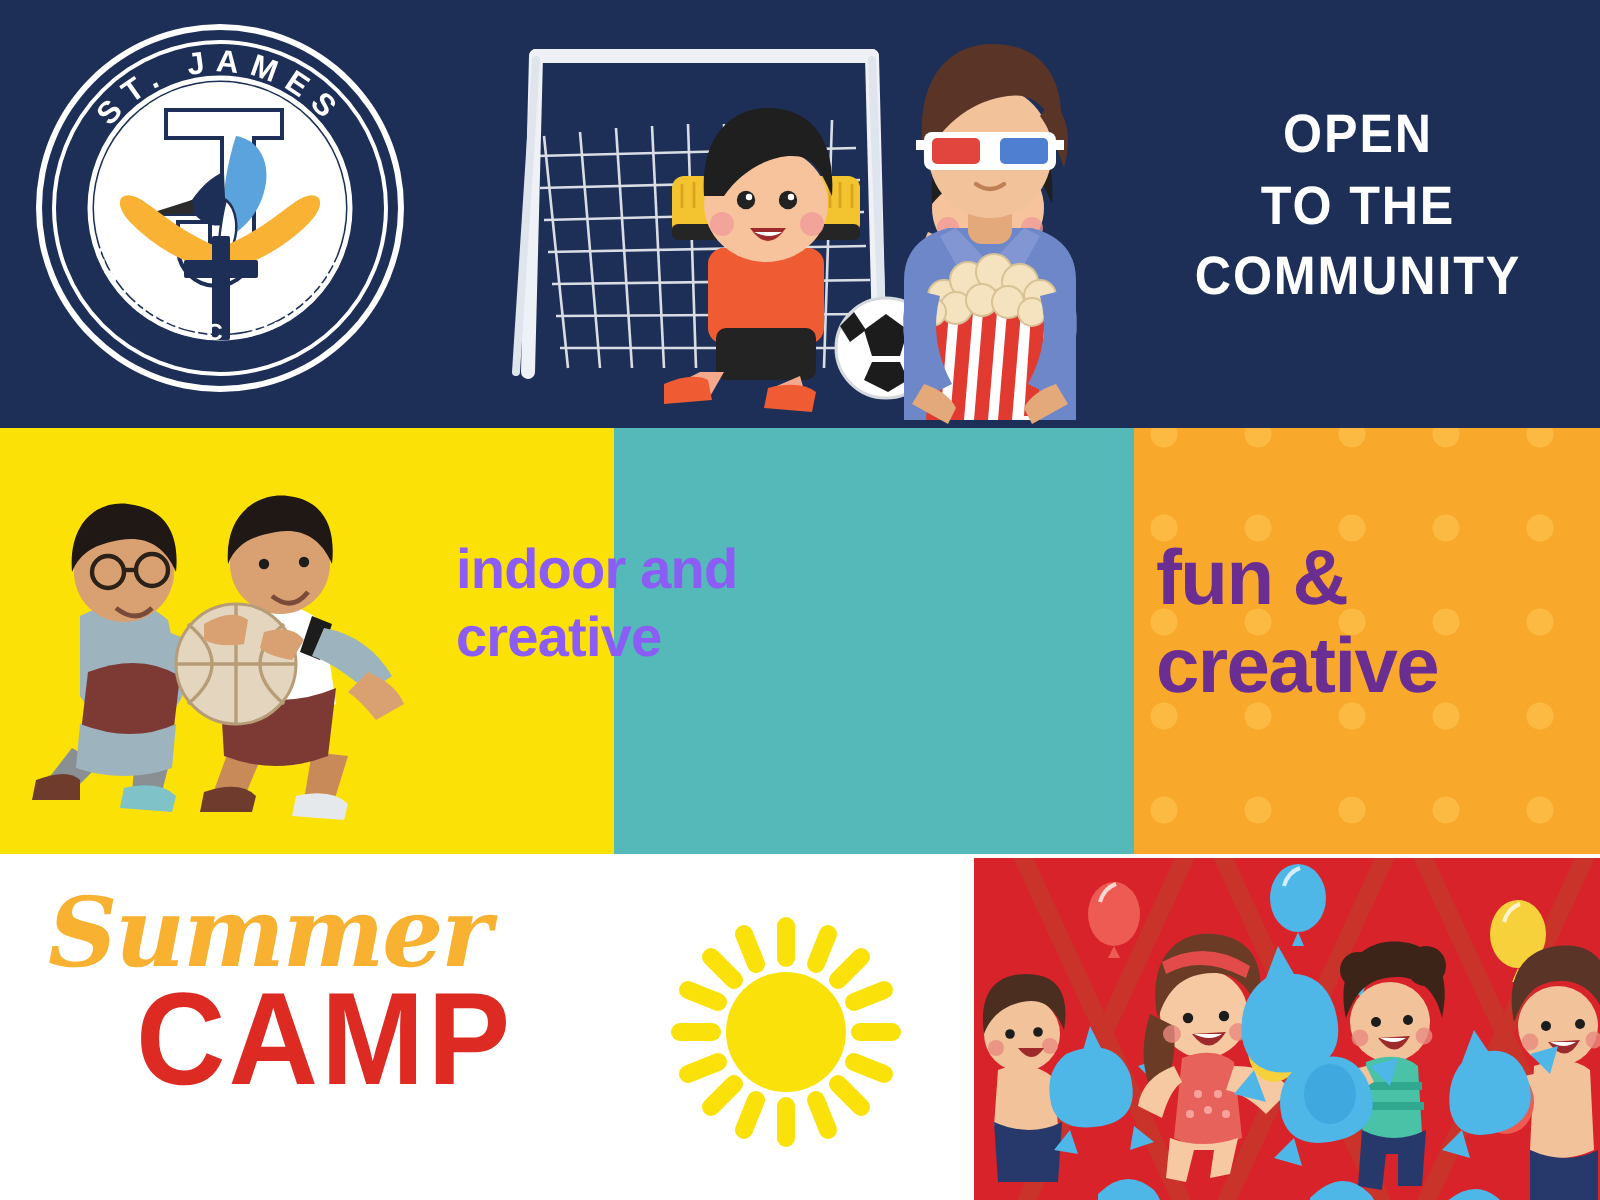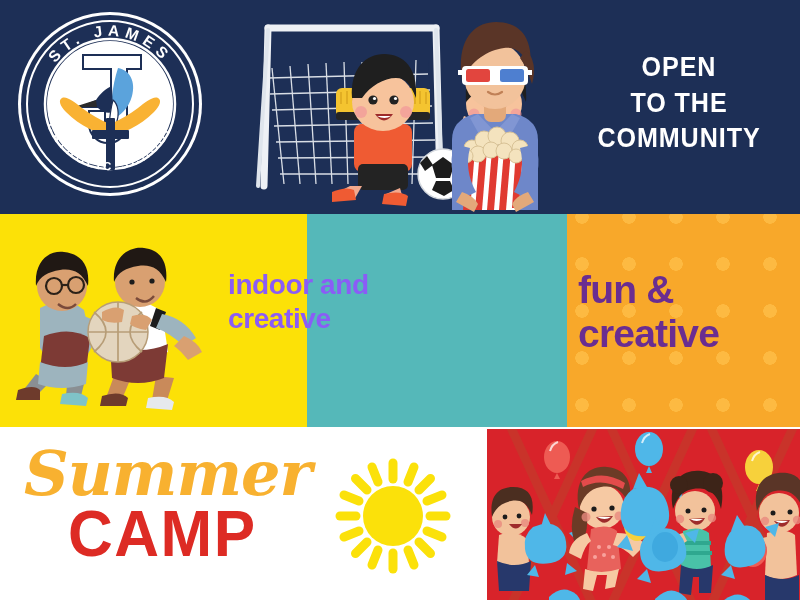--- a/index.html
+++ b/index.html
@@ -66,21 +66,21 @@
   }
   .mid-text-1 span, .mid-text-2 span { display:block; white-space:nowrap; }
 
   
   .band-bot { position:absolute; left:0; top:429px; width:800px; height:171px; background:#ffffff; }
 
   .summer-wrap { position:absolute; left:16px; top:16px; width:290px; height:140px; }
   .summer-word {
     font-family:"DejaVu Serif", serif;
     font-style:italic; font-weight:bold;
-    font-size:62px; color:#F8B130; line-height:0.95;
+    font-size:48px; color:#F8B130; line-height:0.95;
     letter-spacing:-1px; padding-left:8px;
   }
   .camp-word {
     font-family:"Liberation Sans", sans-serif;
     font-weight:bold; font-size:62px; color:#DD2B24;
     letter-spacing:1.5px; line-height:1.02;
     margin-top:-4px; padding-left:52px;
     transform:scaleY(1.06); transform-origin:left top;
   }
 

